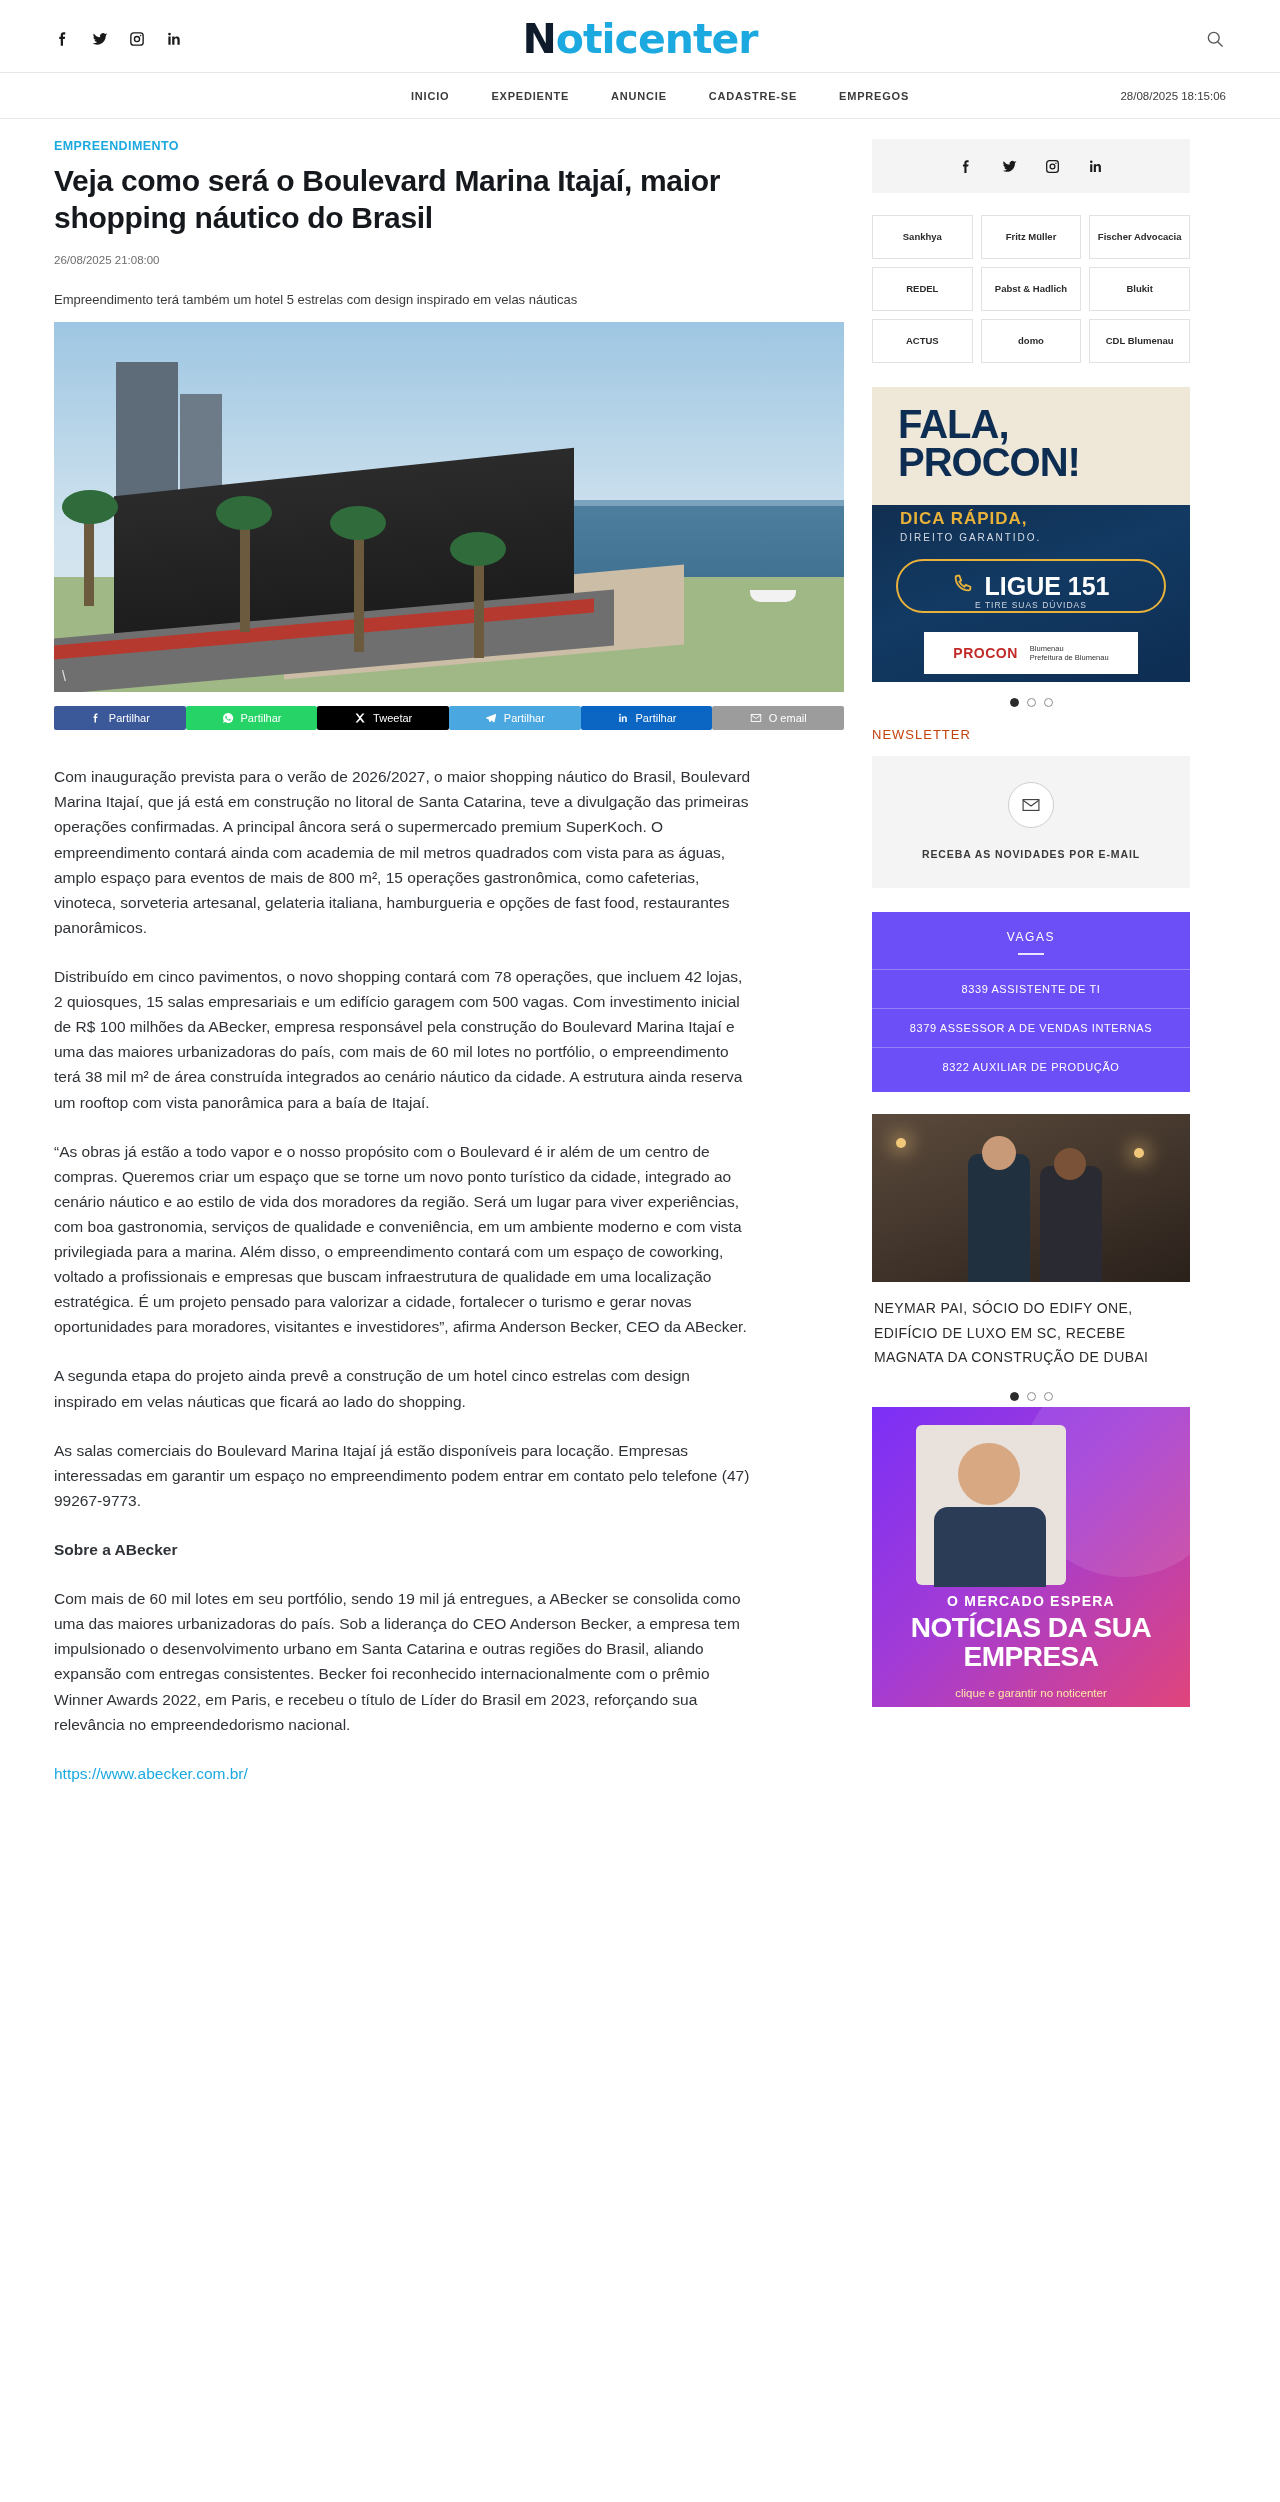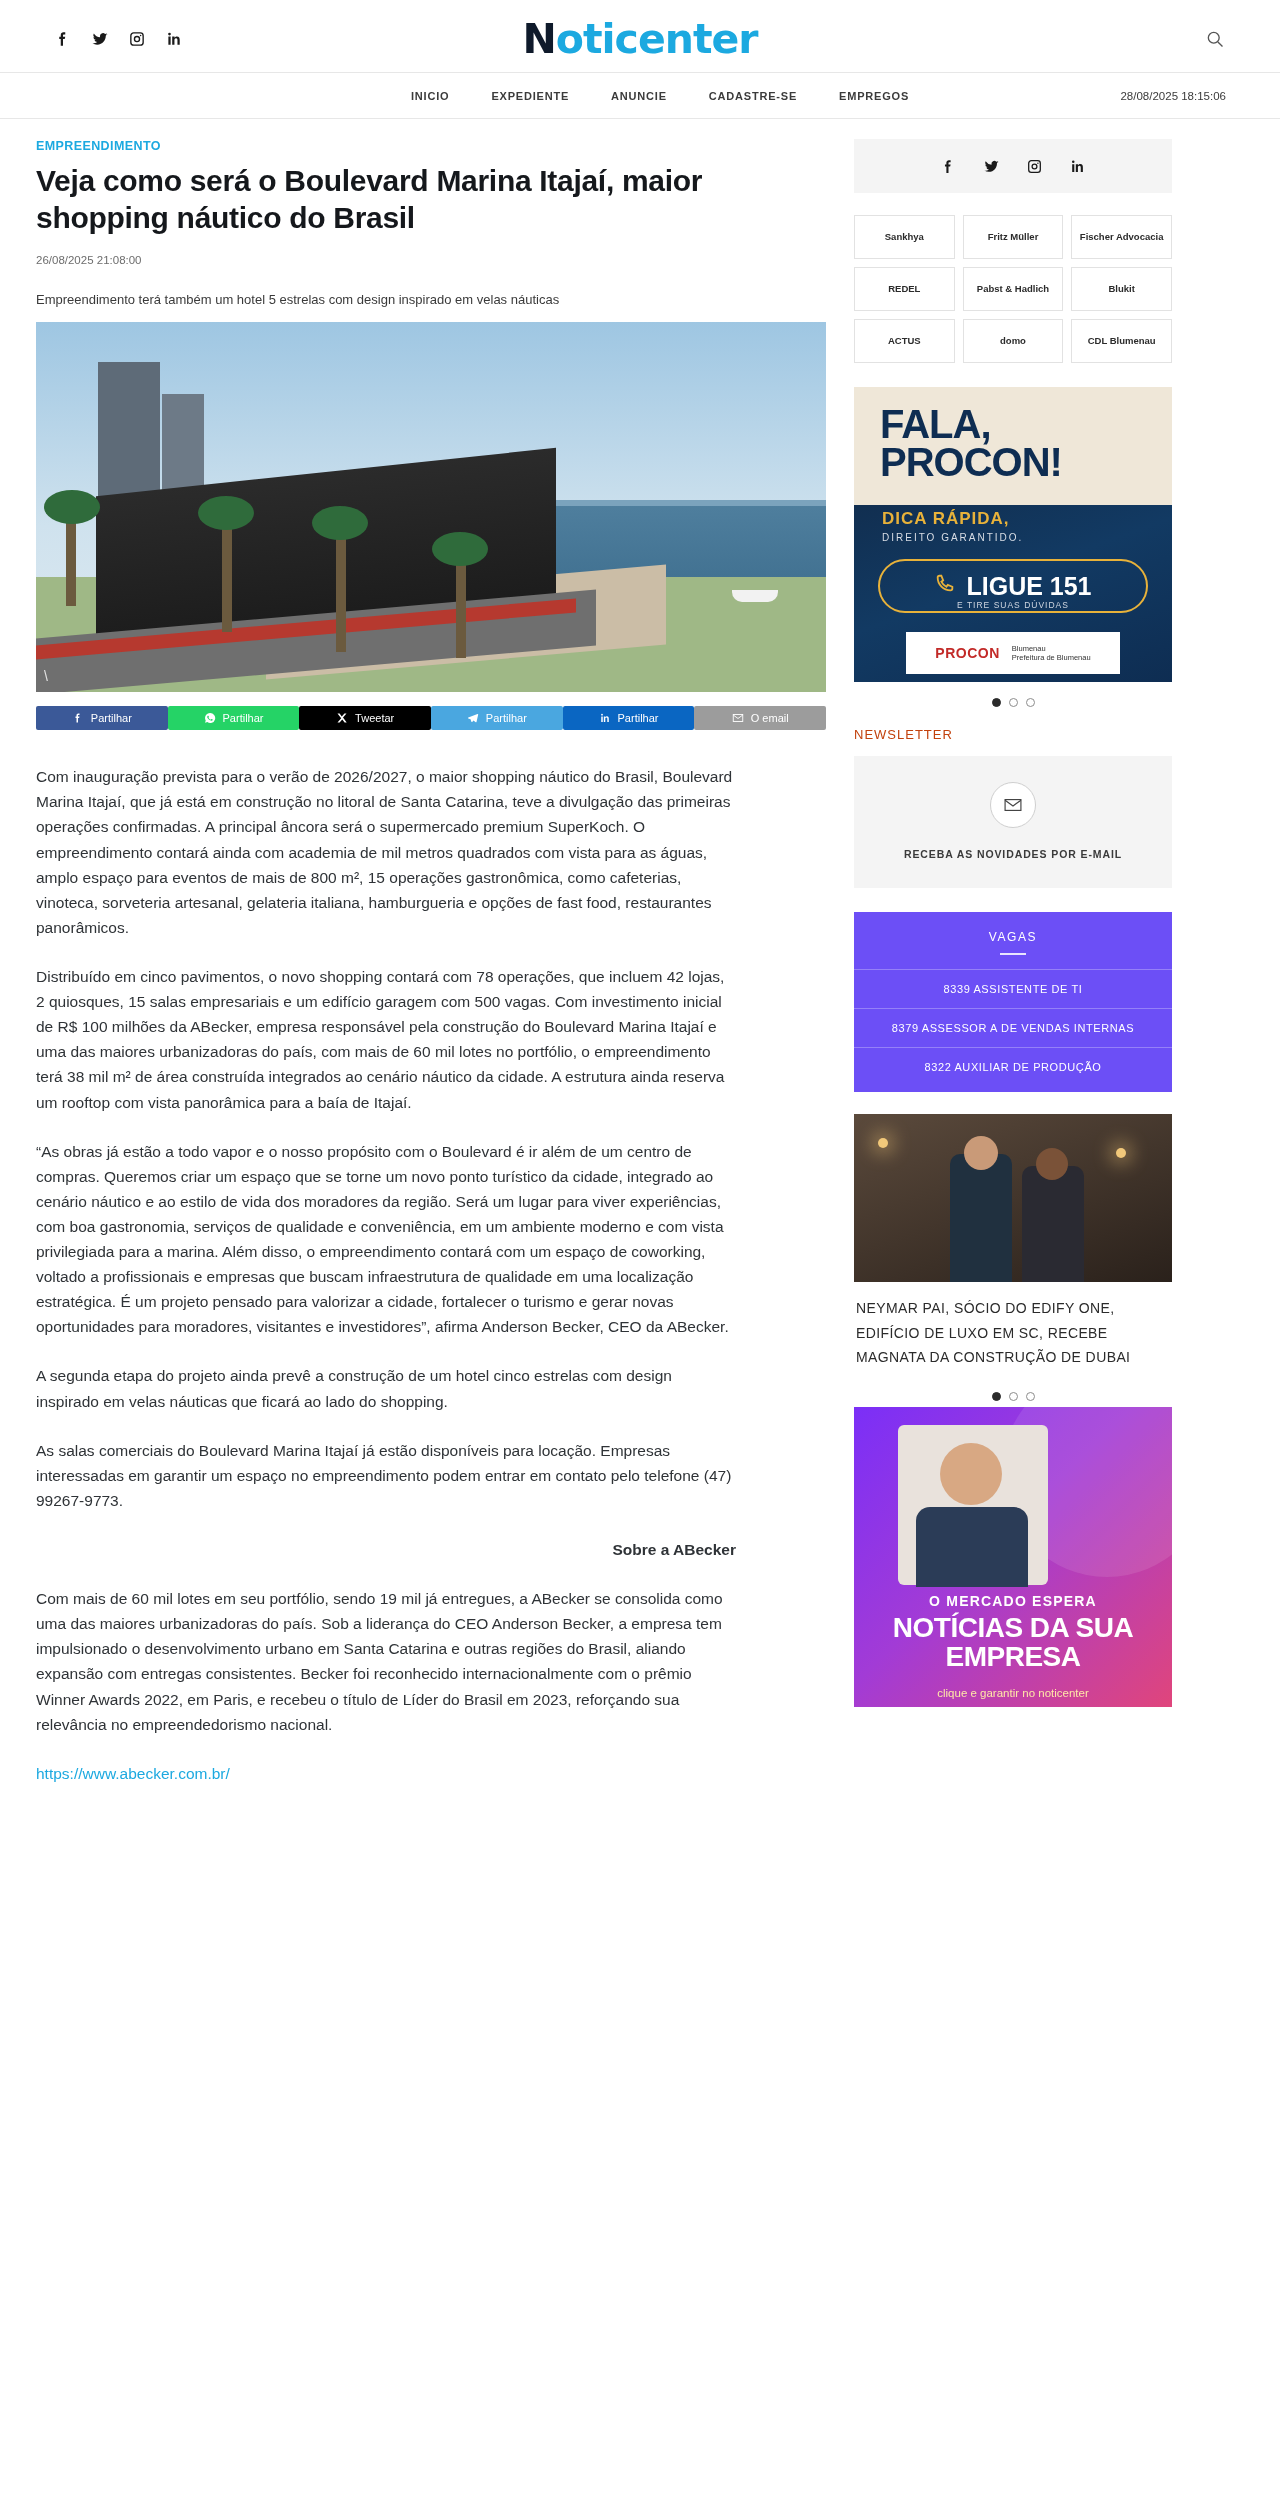--- a/index.html
+++ b/index.html
@@ -67,21 +67,21 @@
   .datetime {
     position: absolute;
     right: 54px;
     font-size: 11.5px;
     color: #3b3b3b;
   }
 
   
   .content {
     display: flex;
-    padding: 20px 54px 0 36px;
+    padding: 20px 54px 0 54px;
     gap: 28px;
   }
   .main { width: 790px; }
   .aside { width: 318px; }
 
   
   .kicker {
     color: #1ca9e0;
     font-size: 12.5px;
     font-weight: bold;
@@ -167,21 +167,21 @@
 
   
   .body-text { margin-top: 34px; }
   .body-text p {
     font-size: 15.5px;
     line-height: 1.62;
     color: #2f3337;
     margin-bottom: 24px;
     max-width: 700px;
   }
-  .body-text p.strong { font-weight: bold; text-align: right; }
+  .body-text p.strong { font-weight: bold; }
   .body-text a { color: #1ca9e0; text-decoration: none; }
 
   
   .aside-social {
     background: #f4f4f4;
     height: 54px;
     display: flex;
     align-items: center;
     justify-content: center;
     gap: 26px;

